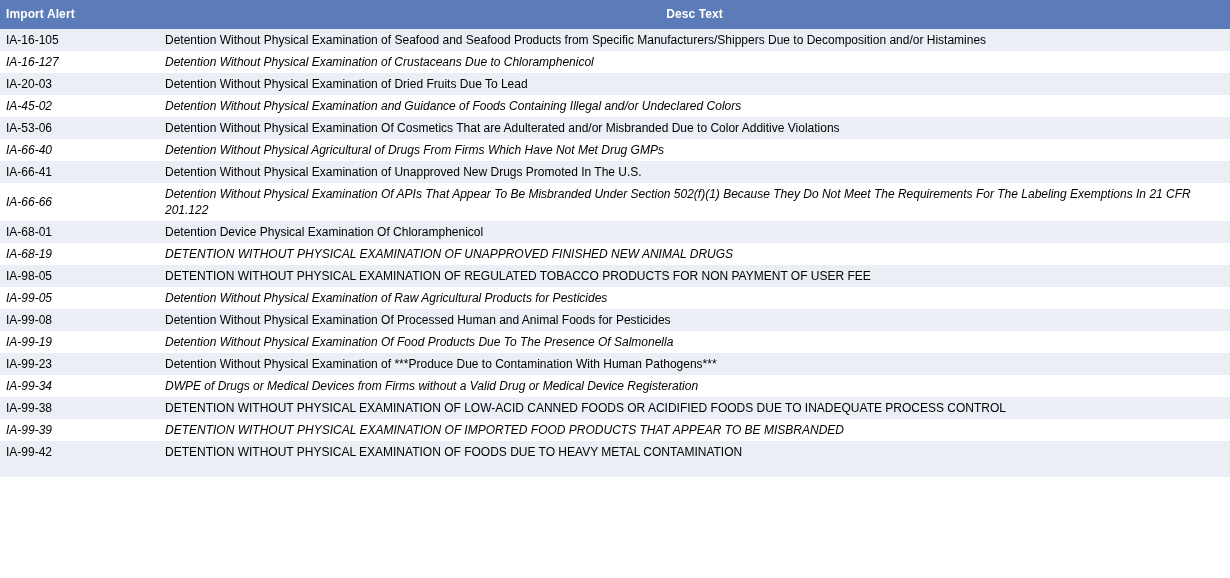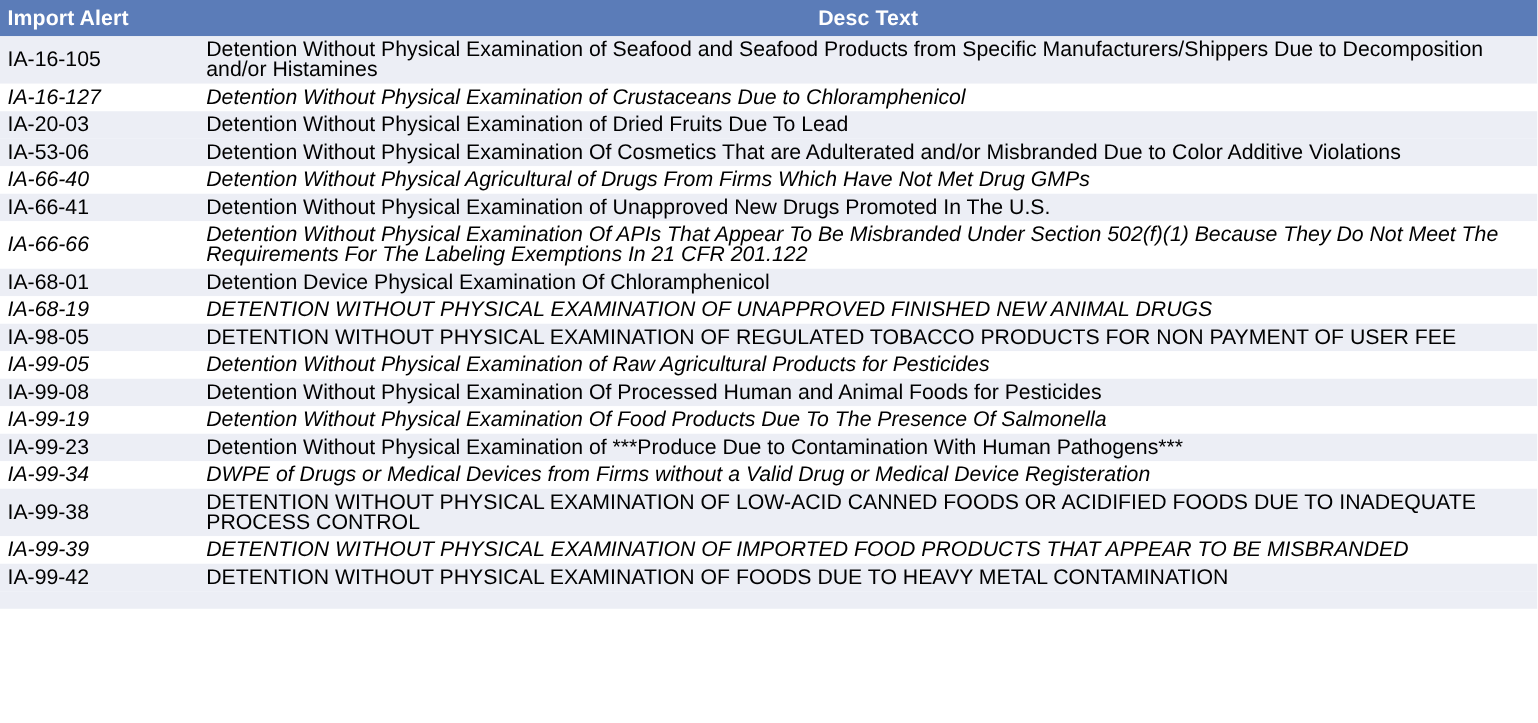--- a/index.html
+++ b/index.html
@@ -22,37 +22,37 @@
     border-collapse: collapse;
     width: 1230px;
     table-layout: fixed;
   }
   table.import-alert-table col.col-alert { width: 156px; }
   table.import-alert-table col.col-desc  { width: 1074px; }
 
   thead th {
     background: #5b7cb8;
     color: #ffffff;
-    font-size: 17px;
+    font-size: 12px;
     font-weight: bold;
     text-align: left;
     padding: 4px 6px 5px 6px;
     vertical-align: middle;
     border: none;
     height: 20px;
     line-height: 15px;
     letter-spacing: 0.1px;
   }
   thead th.th-desc {
     padding-left: 9px;
     text-align: center;
   }
 
   tbody td {
-    font-size: 17px;
+    font-size: 12px;
     line-height: 16px;
     padding: 3px 6px 3px 6px;
     vertical-align: middle;
     border: none;
     color: #000000;
   }
   tbody td.cell-desc {
     padding-left: 9px;
     padding-right: 10px;
   }
@@ -91,20 +91,24 @@
           <td class="cell-alert">IA-16-105</td>
           <td class="cell-desc">Detention Without Physical Examination of Seafood and Seafood Products from Specific Manufacturers/Shippers Due to Decomposition and/or Histamines</td>
         </tr>
         <tr class="row-plain">
           <td class="cell-alert">IA-16-127</td>
           <td class="cell-desc">Detention Without Physical Examination of Crustaceans Due to Chloramphenicol</td>
         </tr>
         <tr class="row-alt">
           <td class="cell-alert">IA-20-03</td>
           <td class="cell-desc">Detention Without Physical Examination of Dried Fruits Due To Lead</td>
+        </tr>
+        <tr class="row-plain">
+          <td class="cell-alert">IA-45-02</td>
+          <td class="cell-desc">Detention Without Physical Examination and Guidance of Foods Containing Illegal and/or Undeclared Colors</td>
         </tr>
         <tr class="row-alt">
           <td class="cell-alert">IA-53-06</td>
           <td class="cell-desc">Detention Without Physical Examination Of Cosmetics That are Adulterated and/or Misbranded Due to Color Additive Violations</td>
         </tr>
         <tr class="row-plain">
           <td class="cell-alert">IA-66-40</td>
           <td class="cell-desc">Detention  Without Physical Agricultural of Drugs From Firms Which Have Not Met Drug GMPs</td>
         </tr>
         <tr class="row-alt">

